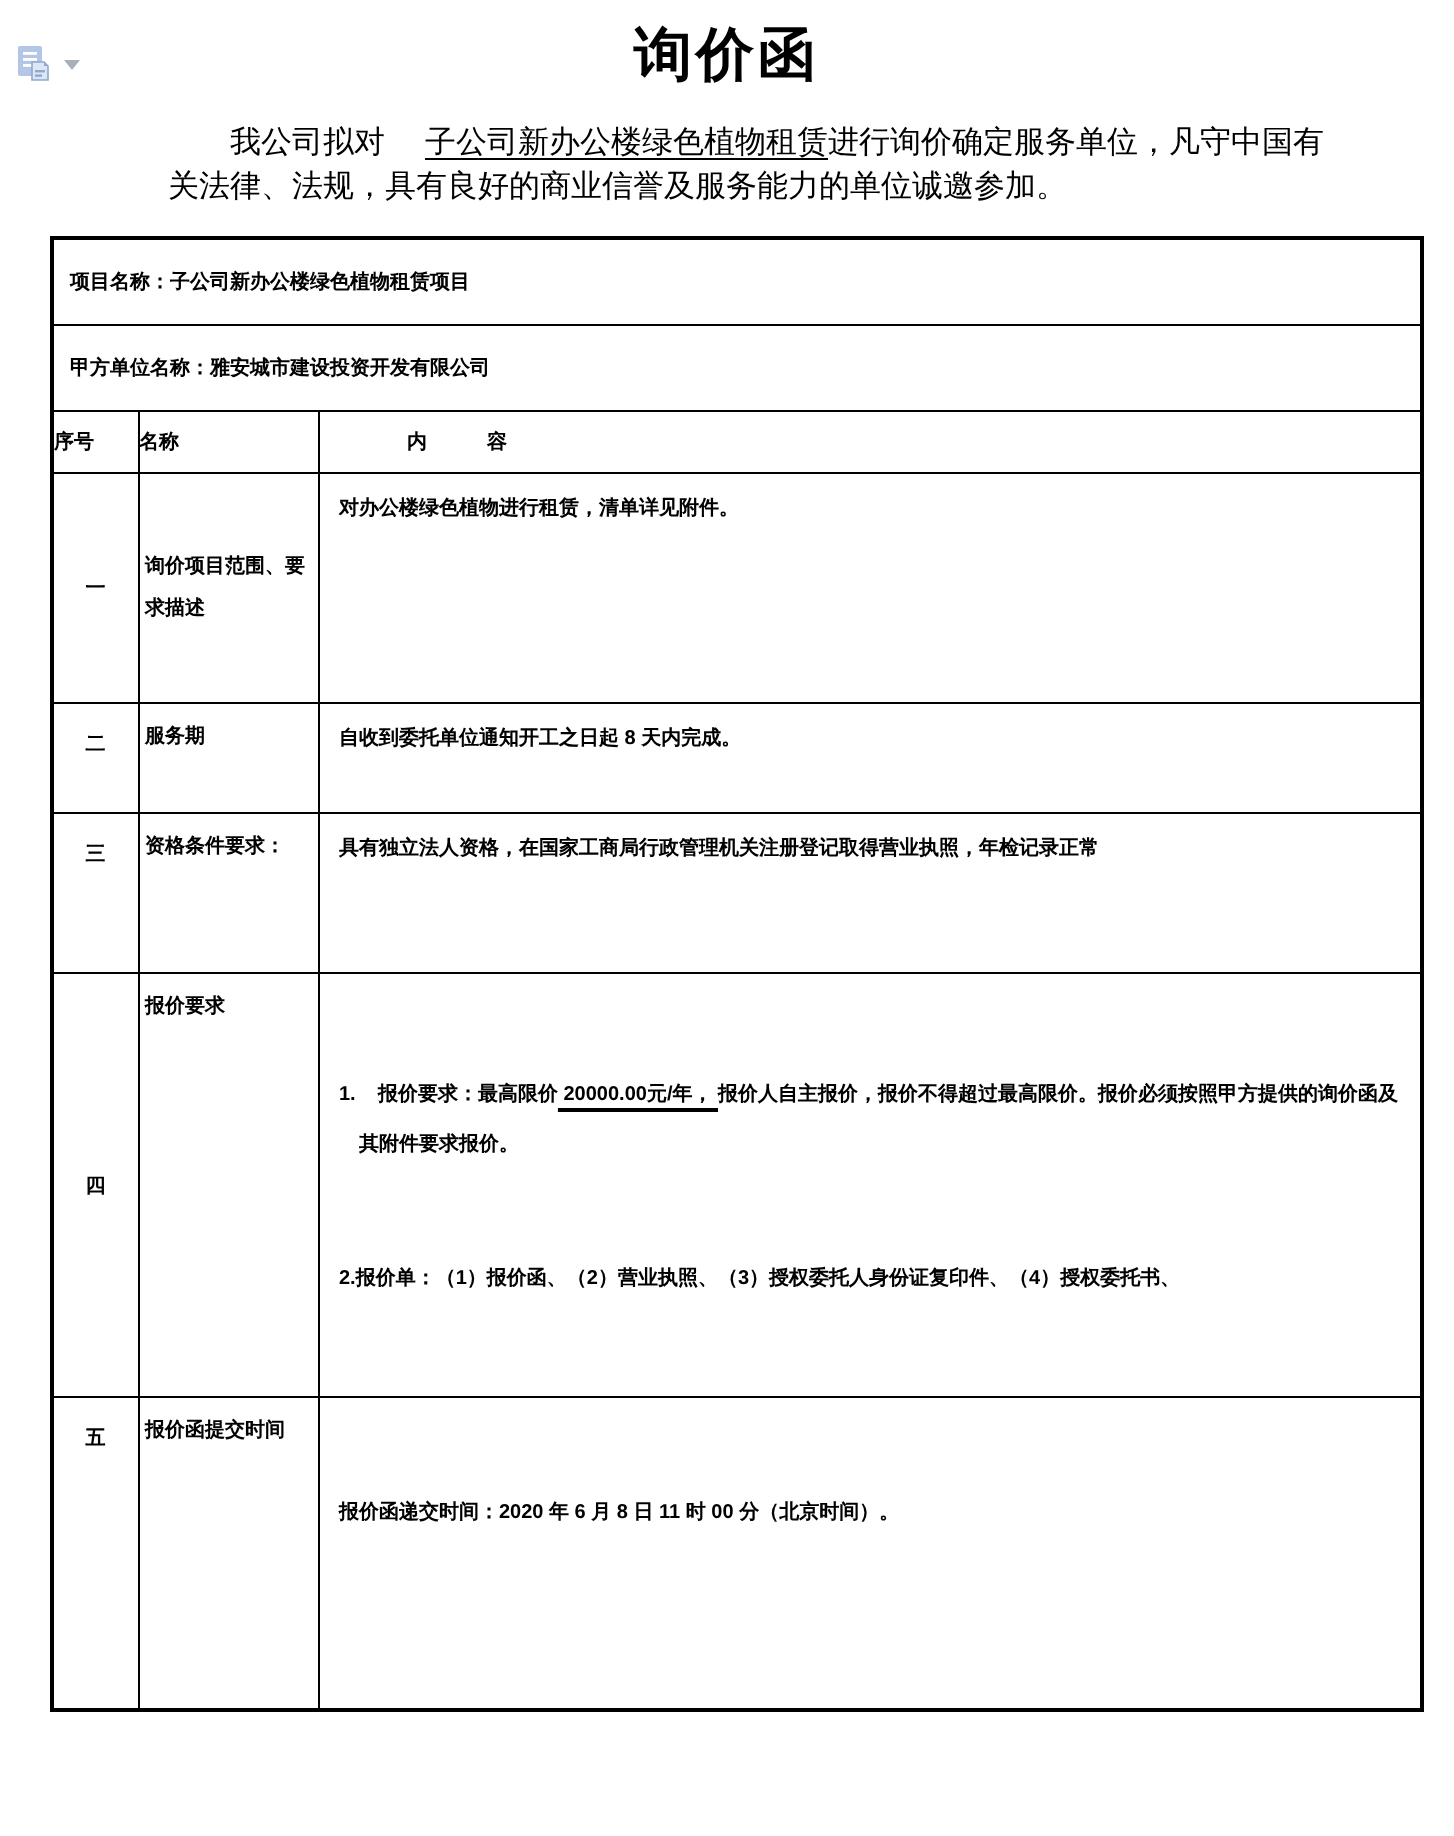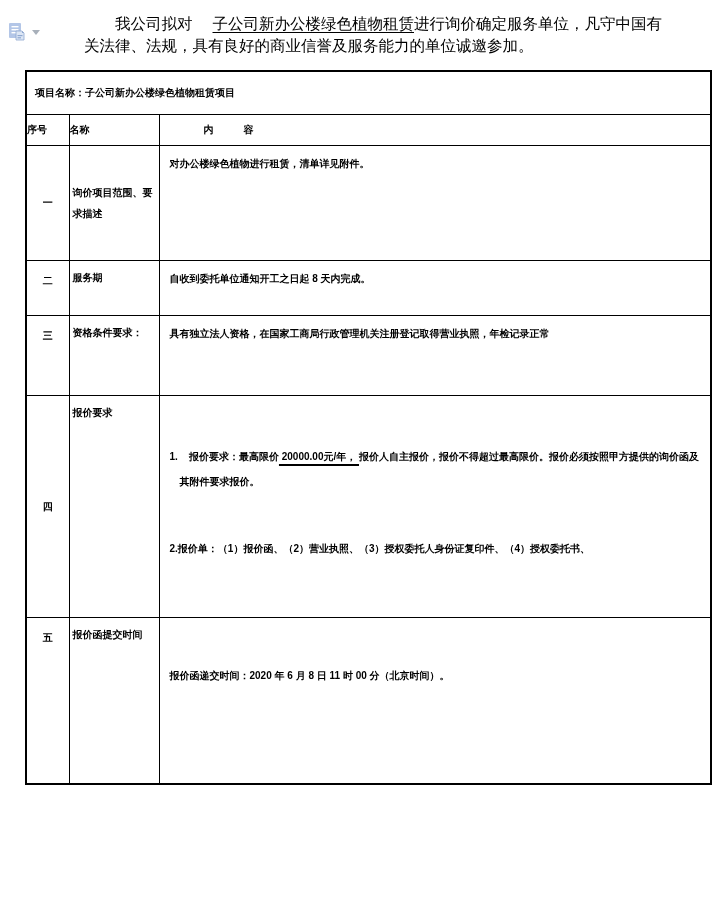--- a/index.html
+++ b/index.html
@@ -63,21 +63,21 @@
   td.full-row { padding: 0 0 0 8px; vertical-align: middle; font-size: 14.5px; }
   td.no-cell { text-align: center; font-size: 15px; }
   td.no-cell.pt { padding-top: 13px; }
   td.name-cell {
     padding: 0 6px 0 3px;
     line-height: 2.15;
     text-align: justify;
   }
   td.name-cell.pt { padding-top: 6px; }
   td.content-cell {
-    padding: 8px 10px 16px 10px;
+    padding: 8px 10px 6px 10px;
     line-height: 2.0;
     white-space: pre-wrap;
   }
   td.header-cell { vertical-align: middle; }
   .spread-head { letter-spacing: 3em; margin-right: -3em; margin-left: 44px; }
 
   
   .hang1 { padding-left: 1em; text-indent: -1em; line-height: 2.5; white-space: pre-wrap; }
   .hang2 { padding-left: 1.6em; text-indent: -1.6em; line-height: 2.5; white-space: pre-wrap; margin-top: 2px; }
   .u-blank { text-decoration: underline; text-decoration-thickness: 1.5px; text-underline-offset: 4px; }
@@ -96,37 +96,41 @@
       <rect x="3.5" y="7" width="7" height="1.4" fill="#ffffff"></rect>
       <rect x="3.5" y="10" width="4.5" height="1.4" fill="#ffffff"></rect>
       <path d="M8 9 L14 9 L16 11 L16 18 L8 18 Z" fill="#dce6f5" stroke="#8fa8d0" stroke-width="0.8"></path>
       <path d="M14 9 L14 11 L16 11 Z" fill="#8fa8d0"></path>
       <rect x="9.5" y="13" width="5" height="1.2" fill="#8fa8d0"></rect>
       <rect x="9.5" y="15.2" width="3.5" height="1.2" fill="#8fa8d0"></rect>
     </svg>
     <span class="caret"></span>
   </div>
 
+  <h1 class="doc-title">询价函</h1>
 
   <p class="intro"><span>我公司拟对</span><span class="u-intro">子公司新办公楼绿色植物租赁</span><span>进行询价确定服务单位，凡守中国有关法律、法规，具有良好的商业信誉及服务能力的单位诚邀参加。</span></p>
 
   <table class="doc-table">
     <colgroup>
       <col style="width:43px">
         <col style="width:90px">
         <col style="width:185px">
         <col style="width:82px">
         <col style="width:285px">
     </colgroup>
 
     <tbody>
         <tr style="height:44px">
       <td colspan="5" class="full-row">项目名称：子公司新办公楼绿色植物租赁项目</td>
     </tr>
 
+    <tr style="height:43px">
+      <td colspan="5" class="full-row">甲方单位名称：雅安城市建设投资开发有限公司</td>
+    </tr>
 
     <tr style="height:31px">
       <td class="header-cell">序号</td>
       <td class="header-cell">名称</td>
       <td colspan="3" class="header-cell"><span class="spread-head">内容</span></td>
     </tr>
 
     <tr style="height:115px">
       <td class="no-cell vm">一</td>
       <td class="name-cell vm">询价项目范围、要求描述</td>

